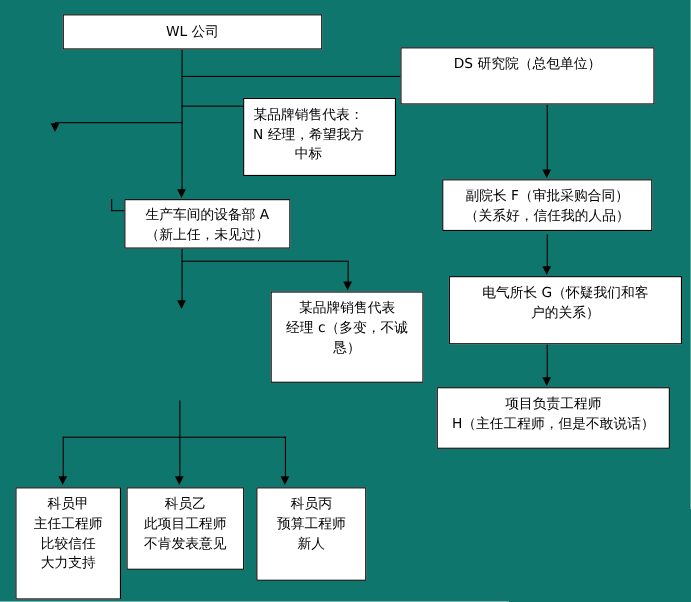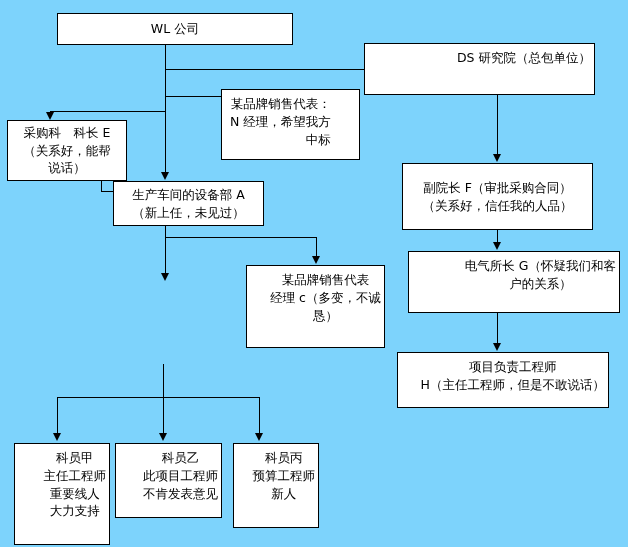--- a/index.html
+++ b/index.html
@@ -7,21 +7,21 @@
     padding: 0;
     background: #ffffff;
   }
   body {
     font-family: "DejaVu Sans", "Liberation Sans", sans-serif;
   }
   #canvas {
     position: relative;
     width: 628px;
     height: 547px;
-    background: #7dd3fc;
+    background: #0f766e;
     overflow: hidden;
   }
   .node {
     position: absolute;
     box-sizing: border-box;
     border: 1px solid #000000;
     background: #ffffff;
     display: flex;
     align-items: center;
     justify-content: center;
@@ -29,21 +29,20 @@
     color: #000000;
     font-size: 12.5px;
     line-height: 1.42;
     padding: 2px 3px;
     white-space: pre-line;
     z-index: 3;
   }
   .node.topalign {
     align-items: flex-start;
     padding-top: 5px;
-    justify-content: flex-end;
   }
   
   .ln {
     position: absolute;
     background: #000000;
     z-index: 1;
   }
   .ln.h { height: 1px; }
   .ln.v { width: 1px; }
   .arrow {
@@ -106,38 +105,33 @@
   <div class="arrow" style="left:255px; top:433px;"></div>
 
   <div class="node" style="left:57px; top:13px; width:236px; height:32px;">
     <span>WL 公司</span>
   </div>
 
   <div class="node topalign" style="left:364px; top:43px; width:231px; height:52px;">
     <span>DS 研究院（总包单位）</span>
   </div>
 
-  <div class="node topalign" style="left:221px; top:89px; width:139px; height:71px; justify-content:flex-start; text-align:right; padding-left:8px;">
+  <div class="node topalign" style="left:221px; top:89px; width:139px; height:71px; justify-content:flex-start; text-align:center; padding-left:8px;">
     <span>某品牌销售代表：
 N 经理，希望我方
 中标</span>
   </div>
 
-  <div class="node" style="left:7px; top:120px; width:120px; height:61px;">
-    <span>采购科　科长 E
-（关系好，能帮
-说话）</span>
-  </div>
 
   <div class="node" style="left:113px; top:181px; width:151px; height:45px;">
     <span>生产车间的设备部 A
 （新上任，未见过）</span>
   </div>
 
-  <div class="node" style="left:402px; top:163px; width:191px; height:67px;">
+  <div class="node" style="left:402px; top:163px; width:191px; height:47px;">
     <span>副院长 F（审批采购合同）
 （关系好，信任我的人品）</span>
   </div>
 
 
   <div class="node topalign" style="left:246px; top:265px; width:139px; height:83px;">
     <span>某品牌销售代表
 经理 c（多变，不诚
 恳）</span>
   </div>
@@ -148,29 +142,29 @@
   </div>
 
   <div class="node topalign" style="left:397px; top:352px; width:212px; height:56px;">
     <span>项目负责工程师
 H（主任工程师，但是不敢说话）</span>
   </div>
 
   <div class="node topalign" style="left:14px; top:443px; width:96px; height:102px;">
     <span>科员甲
 主任工程师
-重要线人
+比较信任
 大力支持</span>
   </div>
 
   <div class="node topalign" style="left:115px; top:443px; width:107px; height:75px;">
     <span>科员乙
 此项目工程师
 不肯发表意见</span>
   </div>
 
-  <div class="node topalign" style="left:233px; top:443px; width:86px; height:85px;">
+  <div class="node topalign" style="left:233px; top:443px; width:100px; height:85px;">
     <span>科员丙
 预算工程师
 新人</span>
   </div>
 
 </div>
 
 </body></html>

